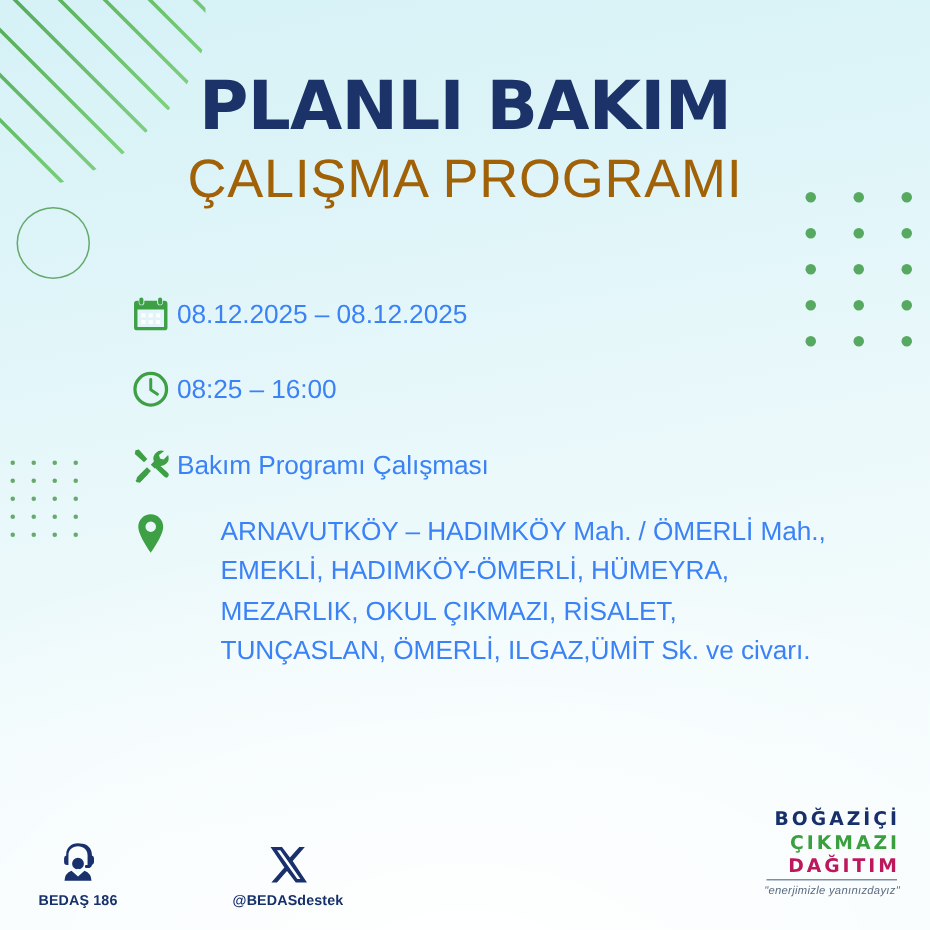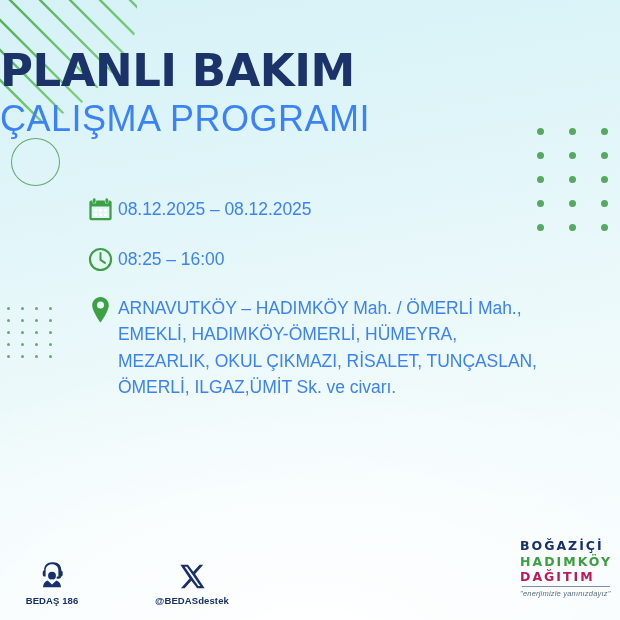--- a/index.html
+++ b/index.html
@@ -36,69 +36,69 @@
   }
   #dots-left i { width:3.4px; height:3.4px; background:#4f9c52; border-radius:50%; display:block; opacity:.85;}
   #dots-right {
     top:128px; left:537px;
     grid-template-columns:repeat(3, 32px);
     grid-template-rows:repeat(5, 24px);
   }
   #dots-right i { width:7px; height:7px; background:#57a860; border-radius:50%; display:block; }
 
   
-  #header { position:absolute; top:48px; left:0; width:620px; text-align:left; }
+  #header { position:absolute; top:48px; left:0; width:620px; text-align:center; }
   #title-main {
     font-family:"DejaVu Sans", sans-serif;
     font-weight:bold;
     font-size:45px;
     letter-spacing:-0.5px;
     color:#1b3368;
     line-height:1.02;
   }
   #title-sub {
     font-family:"Liberation Sans", sans-serif;
     font-weight:normal;
     font-size:36px;
     letter-spacing:0.5px;
-    color:#3b82f6;
+    color:#a16207;
     line-height:1.18;
     margin-top:4px;
   }
 
   
   #info { position:absolute; top:192px; left:82px; width:470px; }
   .row { display:flex; align-items:flex-start; margin-bottom:14px; }
   .row .ico { width:36px; min-width:36px; height:34px; display:flex; align-items:center; justify-content:center; }
   .row .txt {
     font-size:17.5px;
     color:#3b82f6;
     line-height:1.50;
     padding-top:4px;
     font-family:"Liberation Sans", sans-serif;
     letter-spacing:-0.05px;
   }
   #row-date { margin-bottom:16px; }
   #row-time { margin-bottom:17px; }
   #row-type { margin-bottom:12px; }
-  #row-loc .txt { padding-top:2px; }
+  #row-loc .txt { padding-top:2px;margin-left:29px; }
 
   
   #footer { position:absolute; left:0; bottom:8px; width:620px; height:70px; }
   .contact { position:absolute; text-align:center; width:100px; }
   .contact .cicon { height:32px; display:flex; align-items:flex-end; justify-content:center; }
   .contact .clabel {
     margin-top:5px; font-size:9.5px; color:#16306a; font-weight:bold;
     letter-spacing:.1px; font-family:"Liberation Sans", sans-serif;
   }
   #contact-phone { left:2px; bottom:6px; }
   #contact-web   { left:74px; bottom:6px; }
   #contact-x     { left:142px; bottom:6px; }
 
-  #logo { position:absolute; right:8px; bottom:14px; text-align:left; }
+  #logo { position:absolute; right:20px; bottom:14px; text-align:right; }
   .logo-line { font-family:"DejaVu Sans", sans-serif; font-weight:bold; font-size:12.5px; letter-spacing:2.0px; line-height:1.22;}
   #logo-l1 { color:#17306b; }
   #logo-l2 { color:#3aa03f; }
   #logo-l3 { color:#be185d; }
   #logo-rule { height:1px; background:#7d8fa8; margin:2px 2px 2px 2px; }
   #logo-tag { font-size:7.5px; color:#5b6b80; font-style:italic; letter-spacing:.2px; font-family:"Liberation Sans", sans-serif;}
 </style>
 </head>
 <body>
 
@@ -197,20 +197,32 @@
   <div class="row" id="row-time">
     <span class="ico">
       <svg width="25" height="25" viewBox="0 0 24 24">
         <circle cx="12" cy="12" r="10.1" fill="none" stroke="#3da045" stroke-width="2.1"></circle>
         <path d="M12 5.7v6.6l4.3 2.9" fill="none" stroke="#3da045" stroke-width="1.9" stroke-linecap="round" stroke-linejoin="round"></path>
       </svg>
     </span>
     <span class="txt">08:25 – 16:00</span>
   </div>
 
+  <div class="row" id="row-type">
+    <span class="ico">
+      <svg width="25" height="25" viewBox="0 0 24 24" fill="#3da045">
+        <path d="M20.6 2.6a5.2 5.2 0 0 0-5.4 1.2 5.2 5.2 0 0 0-1.2 5.5l-2 2 2.5 2.5 2-2a5.2 5.2 0 0 0 5.5-1.2 5.2 5.2 0 0 0 1.1-5.5l-2.9 2.9-2.3-.6-.6-2.3z"></path>
+        <path d="M2.2 2.1l2.2-.5 5.4 6.1-2.1 2.1-5.9-5.4z"></path>
+        <path d="M9.6 12.9l2.5 2.5-6.3 6.3a1.8 1.8 0 0 1-2.5-2.5z"></path>
+        <path d="M2.3 21.5l6.1-6.6 2.1 2.2-5.5 5.8-2.2-.5z" fill="#3da045"></path>
+        <path d="M14.2 12.8l2.3-2.3 6.6 6.2a1.7 1.7 0 0 1-2.4 2.4z"></path>
+      </svg>
+    </span>
+    <span class="txt">Bakım Programı Çalışması</span>
+  </div>
 
   <div class="row" id="row-loc">
     <span class="ico" style="align-items:flex-start;padding-top:3px;">
       <svg width="25" height="28" viewBox="0 0 24 28" fill="#3da045">
         <path d="M12 .9c-4.6 0-8.3 3.7-8.3 8.3 0 6 8.3 17.3 8.3 17.3s8.3-11.3 8.3-17.3c0-4.6-3.7-8.3-8.3-8.3z"></path>
         <circle cx="12" cy="9.1" r="3.5" fill="#eaf8fb"></circle>
       </svg>
     </span>
     <span class="txt">ARNAVUTKÖY – HADIMKÖY Mah. / ÖMERLİ Mah., EMEKLİ, HADIMKÖY-ÖMERLİ, HÜMEYRA, MEZARLIK, OKUL ÇIKMAZI, RİSALET, TUNÇASLAN, ÖMERLİ, ILGAZ,ÜMİT Sk. ve civarı.</span>
   </div>
@@ -236,19 +248,19 @@
     <span class="cicon">
       <svg width="27" height="27" viewBox="0 0 24 24" fill="#19306c">
         <path d="M18.24 1.5h3.3l-7.2 8.24L22.8 22.5h-6.64l-5.2-6.8-5.95 6.8H1.7l7.7-8.81L1.2 1.5h6.8l4.7 6.22zm-1.16 19h1.83L7.02 3.4H5.05z"></path>
       </svg>
     </span>
     <div class="clabel">@BEDASdestek</div>
   </div>
 
   <div id="logo">
     <div class="logo-line" id="logo-l1">BOĞAZİÇİ</div>
-    <div class="logo-line" id="logo-l2">HADIMKÖY</div>
+    <div class="logo-line" id="logo-l2">ÇIKMAZI</div>
     <div class="logo-line" id="logo-l3">DAĞITIM</div>
     <div id="logo-rule"></div>
     <div id="logo-tag">"enerjimizle yanınızdayız"</div>
   </div>
 
 </div>
 
 </body></html>

